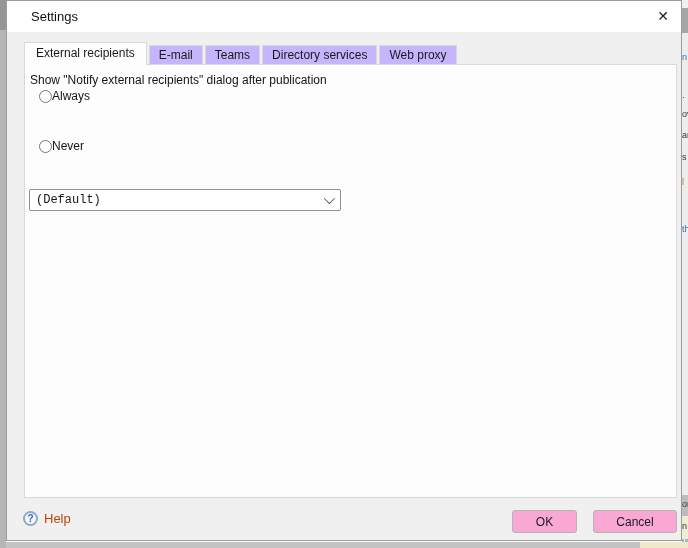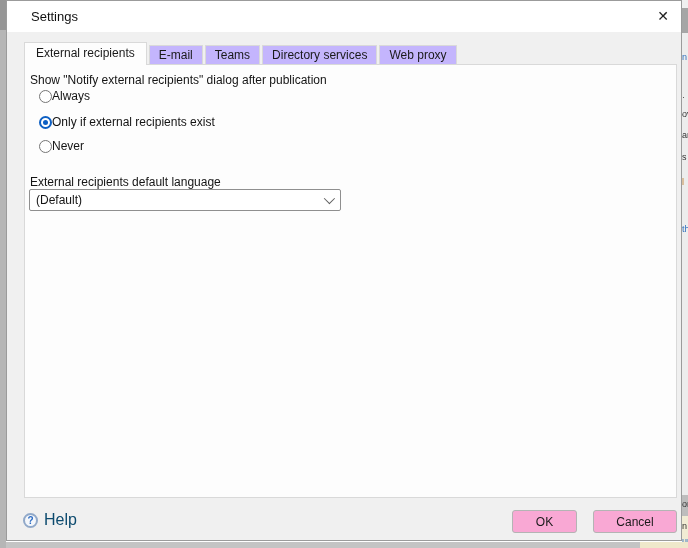--- a/index.html
+++ b/index.html
@@ -35,31 +35,31 @@
   .group-label{position:absolute;left:5px;top:8px;font-size:12px;}
   .radio-row{position:absolute;left:14px;display:flex;align-items:center;font-size:12px;}
   .radio{width:13px;height:13px;border-radius:50%;box-sizing:border-box;
          border:1px solid #767676;background:#fff;flex:0 0 auto;}
   .radio.checked{border:2px solid #0d5fc3;position:relative;}
   .radio.checked::after{content:"";position:absolute;left:2px;top:2px;width:5px;height:5px;
                         border-radius:50%;background:#0d5fc3;}
   .lang-label{position:absolute;left:5px;top:110px;font-size:12px;}
   .combo{position:absolute;left:4px;top:124px;width:312px;height:22px;box-sizing:border-box;
          background:#fff;border:1px solid #8f8f8f;border-radius:2px;display:flex;
-         align-items:center;font-size:12px;padding:0 8px 0 6px;}
+         align-items:center;font-size:12px;padding:0 8px 0 6px;font-family:Liberation Mono, monospace;}
   .combo-value{flex:1;}
   .combo-chevron{width:7px;height:7px;border-right:1.4px solid #5f5f5f;
                  border-bottom:1.4px solid #5f5f5f;transform:rotate(45deg) translateY(-2px);}
 
   
   .help{position:absolute;left:16px;top:510px;display:flex;align-items:center;gap:6px;}
   .help-icon{width:15px;height:15px;border-radius:50%;background:#f4f7fb;box-sizing:border-box;
              border:2px solid #91a9c9;display:flex;align-items:center;justify-content:center;
              font-size:10px;font-weight:bold;color:#2a6bc4;}
-  .help-text{font-size:16px;color:#0c4a6e;}
+  .help-text{font-size:13px;color:#c2410c;}
   .btn{position:absolute;top:509px;height:23px;box-sizing:border-box;background:#f9a8d4;
        border:1px solid #b4b4b4;border-radius:3px;font-size:12px;color:#1a1a1a;
        display:flex;align-items:center;justify-content:center;}
   .btn-ok{left:505px;width:65px;}
   .btn-cancel{left:586px;width:84px;}
 </style>
 </head>
 <body>
 
 <div class="stage">
@@ -96,30 +96,25 @@
       <div class="tab">Web proxy</div>
     </div>
 
     <div class="panel">
       <div class="group-label">Show "Notify external recipients" dialog after publication</div>
 
       <div class="radio-row" style="top:24px;">
         <span class="radio"></span>
         <span>Always</span>
       </div>
-      <div class="radio-row" style="top:50px;">
-        <span class="radio checked"></span>
-        <span>Only if external recipients exist</span>
-      </div>
       <div class="radio-row" style="top:74px;">
         <span class="radio"></span>
         <span>Never</span>
       </div>
 
-      <div class="lang-label">External recipients default language</div>
       <div class="combo">
         <span class="combo-value">(Default)</span>
         <span class="combo-chevron"></span>
       </div>
     </div>
 
     <div class="help">
       <span class="help-icon">?</span>
       <span class="help-text">Help</span>
     </div>

